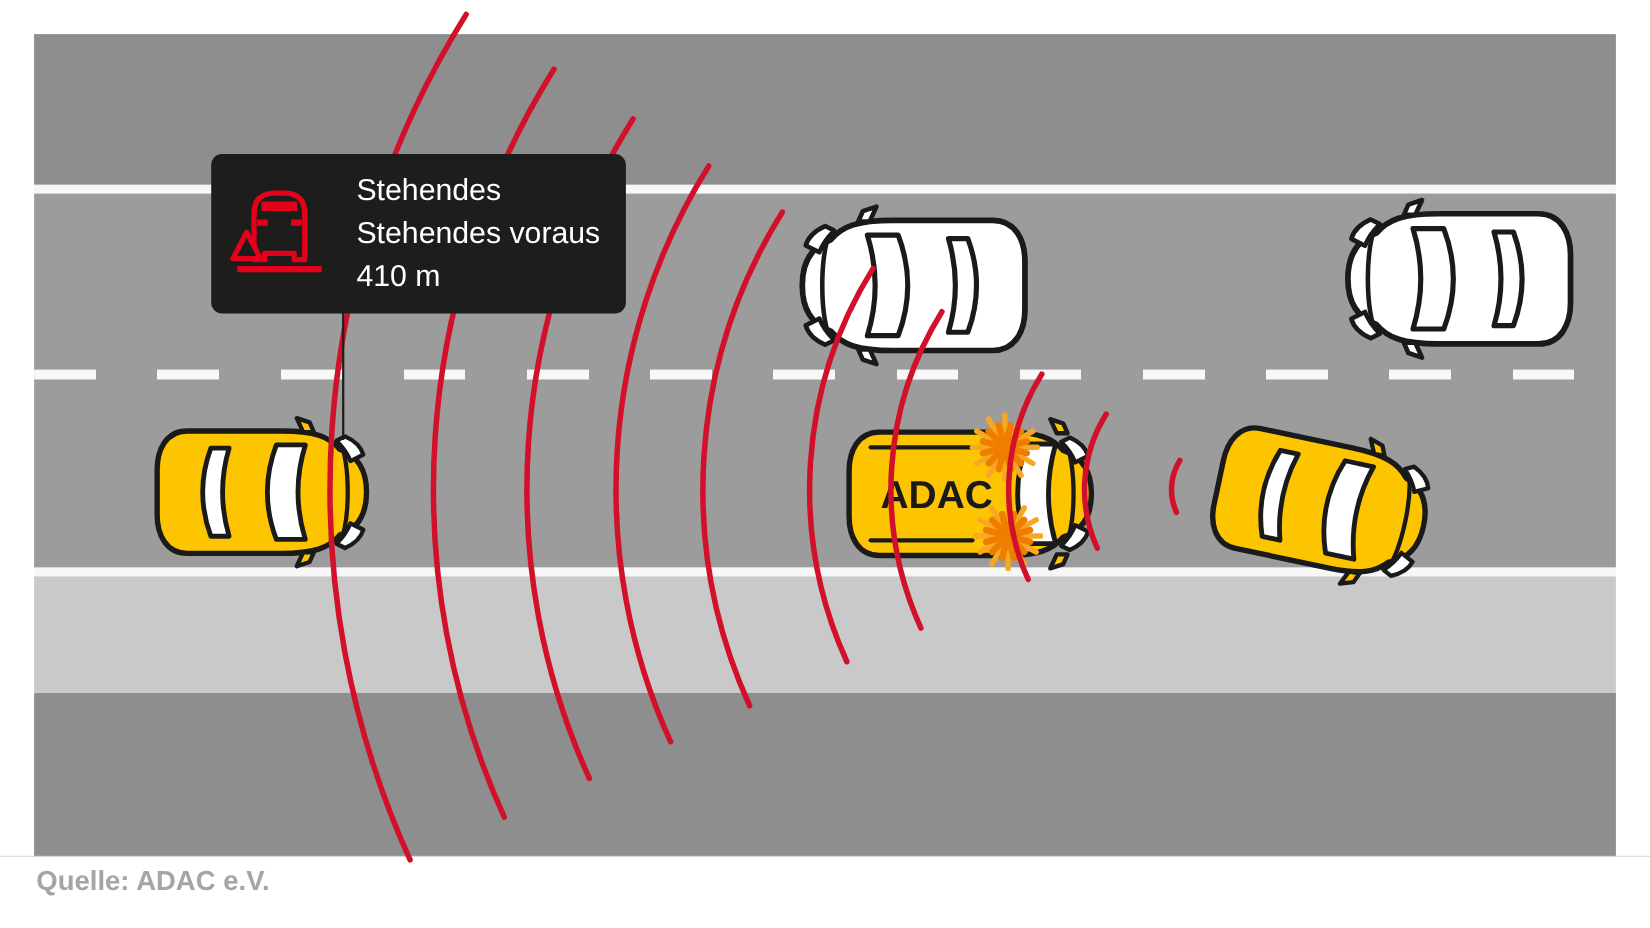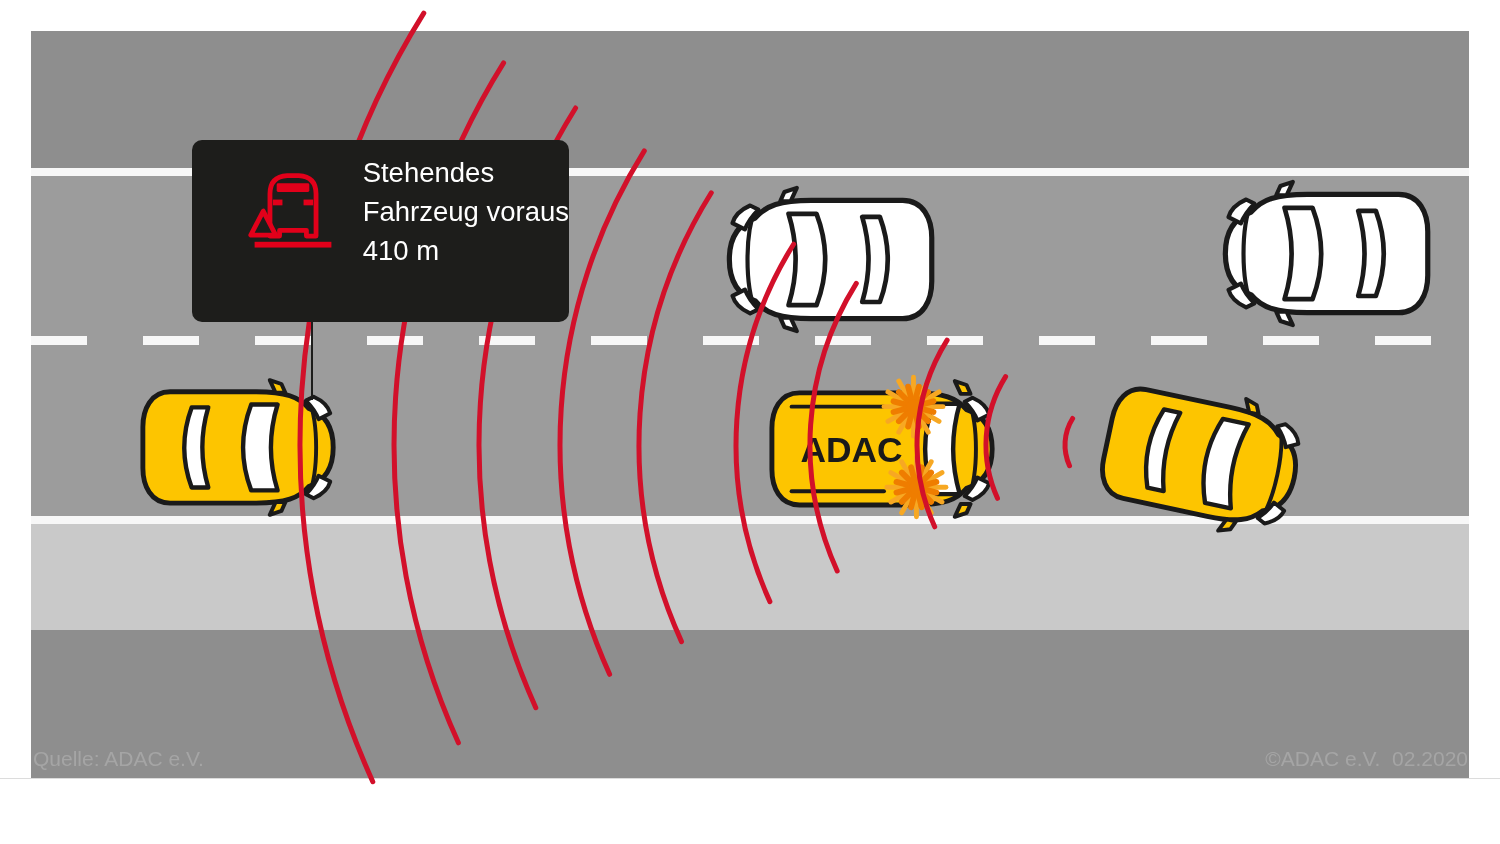--- a/index.html
+++ b/index.html
@@ -19,26 +19,26 @@
   .car-body{fill:currentColor;stroke:var(--outline_black);stroke-width:5;stroke-linejoin:round;}
   .car-glass{fill:#ffffff;stroke:var(--outline_black);stroke-width:4.5;stroke-linejoin:round;}
   .car-mirror{fill:currentColor;stroke:var(--outline_black);stroke-width:4;stroke-linejoin:round;}
   .car-frontline{fill:none;stroke:var(--outline_black);stroke-width:4;stroke-linecap:round;}
   .car-headlight{fill:#ffffff;stroke:var(--outline_black);stroke-width:4;stroke-linejoin:round;}
   .roof-line{stroke:var(--outline_black);stroke-width:4;stroke-linecap:round;}
 
   #signal-arcs{position:absolute;left:0;top:0;width:1500px;height:844px;pointer-events:none;}
   #signal-arcs path{fill:none;stroke:var(--signal_red);stroke-width:5;stroke-linecap:round;}
 
-  #callout{left:192px;top:140px;width:377px;height:182px;background:var(--callout_bg);border-radius:10px;display:flex;justify-content:flex-end;}
+  #callout{left:192px;top:140px;width:377px;height:145px;background:var(--callout_bg);border-radius:10px;display:flex;}
   #callout-icon{margin:25px 0 0 14px;width:96px;height:96px;flex:0 0 auto;}
   #callout-text{margin:13px 0 0 22px;color:#fff;font-size:27.5px;line-height:39px;}
   #pointer{left:311px;top:284px;width:2px;height:116px;background:var(--callout_bg);}
 
-  .footer-text{top:747px;color:var(--footer_gray);font-size:21px;}
+  .footer-text{top:787px;color:var(--footer_gray);font-size:25px;font-weight:bold;}
   #footer-source{left:33px;}
   #footer-copyright{right:32px;text-align:right;}
 
   .flash-outer{stroke:var(--flash_orange_light);stroke-width:5;stroke-linecap:round;}
   .flash-inner{stroke:var(--flash_orange);stroke-width:6;stroke-linecap:round;}
   .adac-text{fill:var(--outline_black);font-family:"Liberation Sans",sans-serif;font-weight:bold;font-size:36px;}
 </style>
 </head>
 <body>
 
@@ -155,21 +155,20 @@
     <svg id="callout-icon" viewBox="0 0 100 100">
       <path d="M26,74 L26,30 Q26,12 44,11 L56,11 Q74,12 74,30 L74,74 L64,74 L64,68 L36,68 L36,74 Z" fill="var(--callout_bg)" stroke="var(--icon_red)" stroke-width="5" stroke-linejoin="round"></path>
       <rect x="33" y="19" width="34" height="9" rx="1.5" fill="var(--icon_red)"></rect>
       <rect x="29" y="36" width="10" height="6" fill="var(--icon_red)"></rect>
       <rect x="61" y="36" width="10" height="6" fill="var(--icon_red)"></rect>
       <path d="M6,73 L32,73 L19,48 Z" fill="var(--callout_bg)" stroke="var(--icon_red)" stroke-width="5" stroke-linejoin="round"></path>
       <rect x="10" y="80" width="80" height="6" fill="var(--icon_red)"></rect>
     </svg>
     <div id="callout-text">
       <div>Stehendes</div>
-      <div>Fahrzeug voraus</div>
+      <div>Stehendes voraus</div>
       <div>410 m</div>
     </div>
   </div>
 
   <div class="abs footer-text" id="footer-source">Quelle: ADAC e.V.</div>
-  <div class="abs footer-text" id="footer-copyright">©ADAC e.V.&nbsp; 02.2020</div>
 
 </div>
 
 </body></html>

